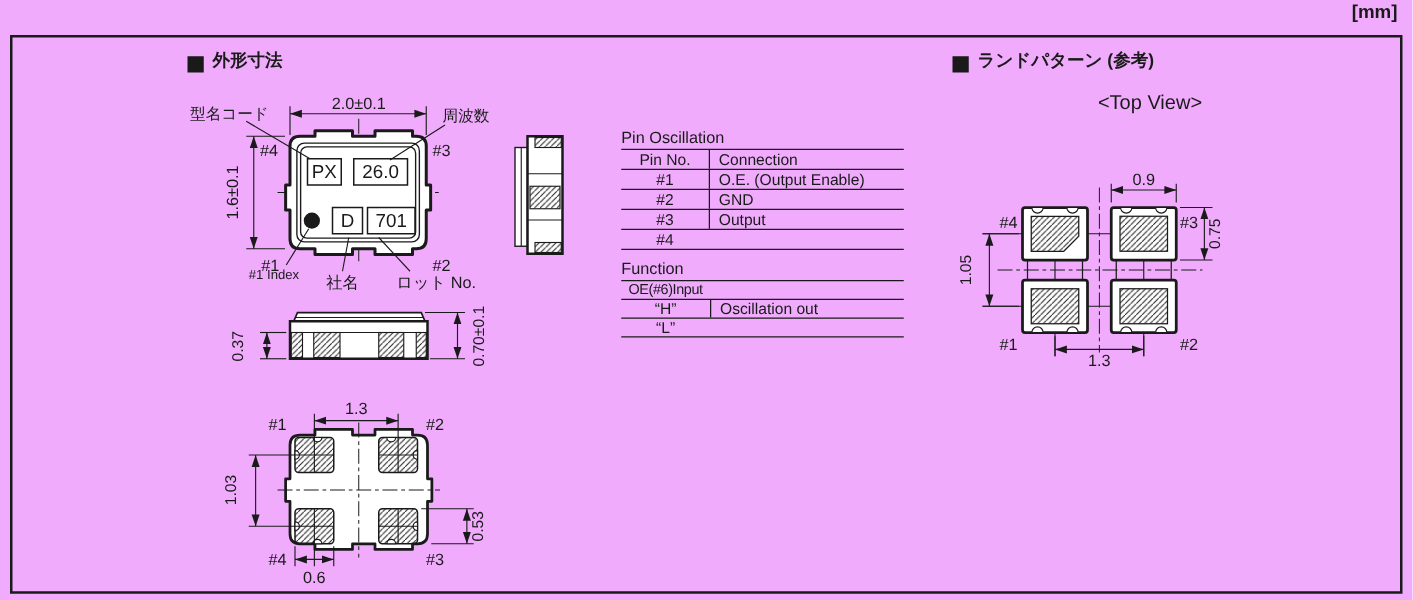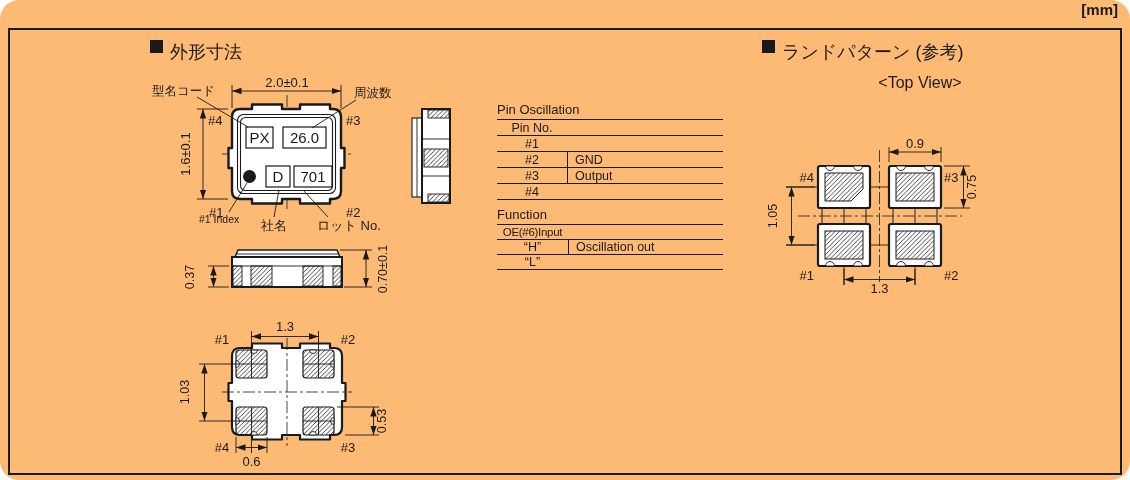--- a/index.html
+++ b/index.html
@@ -1,20 +1,20 @@
 <!DOCTYPE html>
 <html><head>
 <meta charset="utf-8">
 <style>
   html,body{margin:0;padding:0;background:#fff;}
-  #stage{position:relative;width:1130px;height:480px;background:#fdba74;
-         font-family:"Liberation Sans","DejaVu Sans",sans-serif;color:#1a1a1a;overflow:hidden;border-radius:19px;}
+  #stage{position:relative;width:1130px;height:480px;background:#f0abfc;
+         font-family:"Liberation Sans","DejaVu Sans",sans-serif;color:#1a1a1a;overflow:hidden;}
   #frame{position:absolute;left:8px;top:28px;width:1110px;height:443px;border:2px solid #1a1a1a;}
   #mm{position:absolute;right:12px;top:1px;font-size:15px;font-weight:bold;}
-  .sec-title{position:absolute;display:flex;align-items:flex-start;gap:7px;font-size:18px;font-weight:normal;}
+  .sec-title{position:absolute;display:flex;align-items:flex-end;gap:7px;font-size:14px;font-weight:bold;}
   .sec-sq{width:13px;height:13px;background:#1a1a1a;display:inline-block;}
   #topview-sub{position:absolute;left:830px;top:74px;width:180px;text-align:center;font-size:16px;}
   #drawing{position:absolute;left:0;top:0;z-index:1;}
   
   .tbl{position:absolute;z-index:2;width:226px;font-size:12.5px;}
   .tbl-title{height:17px;font-size:13px;}
   .tr{display:flex;border-top:1px solid #1a1a1a;align-items:center;}
   .tr:last-child{border-bottom:1px solid #1a1a1a;}
   .pin .tr{height:15px;}
   .fn .tr{height:14px;}
@@ -50,23 +50,25 @@
     <span class="sec-sq"></span>
     <span>ランドパターン (参考)</span>
   </div>
 
   <div id="topview-sub">&lt;Top View&gt;</div>
 
   <div class="tbl pin" style="left:497px;top:102px;">
     <div class="tbl-title">Pin Oscillation</div>
     <div class="tr">
       <div class="c1">Pin No.</div>
+      <div class="c2">Connection</div>
     </div>
     <div class="tr">
       <div class="c1">#1</div>
+      <div class="c2">O.E. (Output Enable)</div>
     </div>
     <div class="tr">
       <div class="c1">#2</div>
       <div class="c2">GND</div>
     </div>
     <div class="tr">
       <div class="c1">#3</div>
       <div class="c2">Output</div>
     </div>
     <div class="tr">

